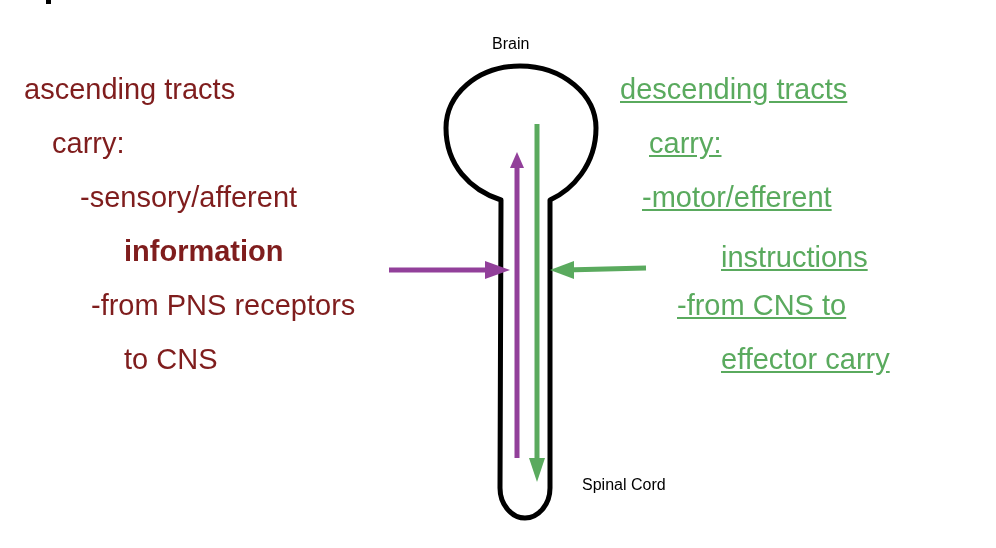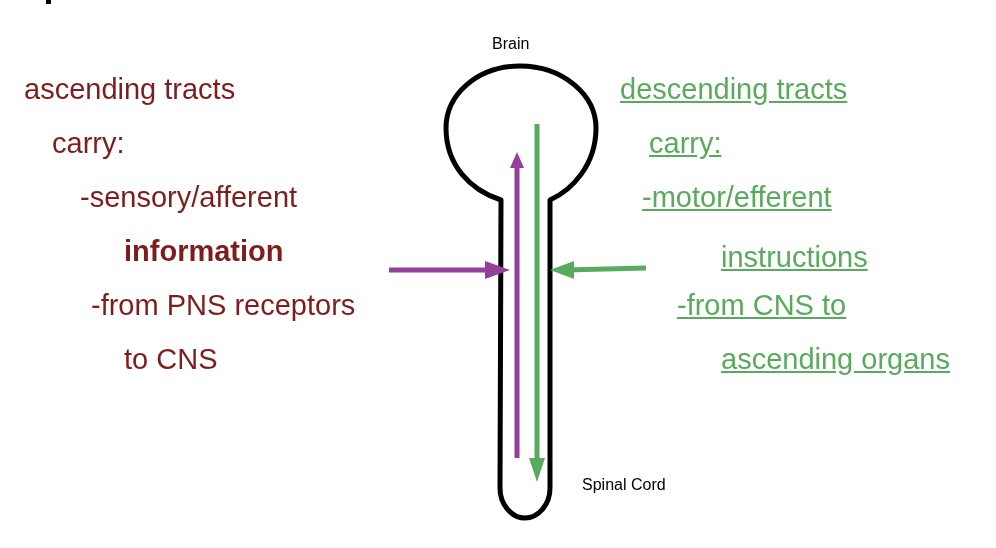--- a/index.html
+++ b/index.html
@@ -50,13 +50,13 @@
 <div class="txt purple" style="left:80px; top:183px;">-sensory/afferent</div>
 <div class="txt purple" style="left:124px; top:237px;font-weight:bold;">information</div>
 <div class="txt purple" style="left:91px; top:291px;">-from PNS receptors</div>
 <div class="txt purple" style="left:124px; top:345px;text-align:right;">to CNS</div>
 
 <div class="txt green" style="left:620px; top:75px;">descending tracts</div>
 <div class="txt green" style="left:649px; top:129px;">carry:</div>
 <div class="txt green" style="left:642px; top:183px;">-motor/efferent</div>
 <div class="txt green" style="left:721px; top:243px;">instructions</div>
 <div class="txt green" style="left:677px; top:291px;">-from CNS to</div>
-<div class="txt green" style="left:721px; top:345px;">ascending organs</div>
+<div class="txt green" style="left:721px; top:345px;">effector carry</div>
 
 </body></html>

